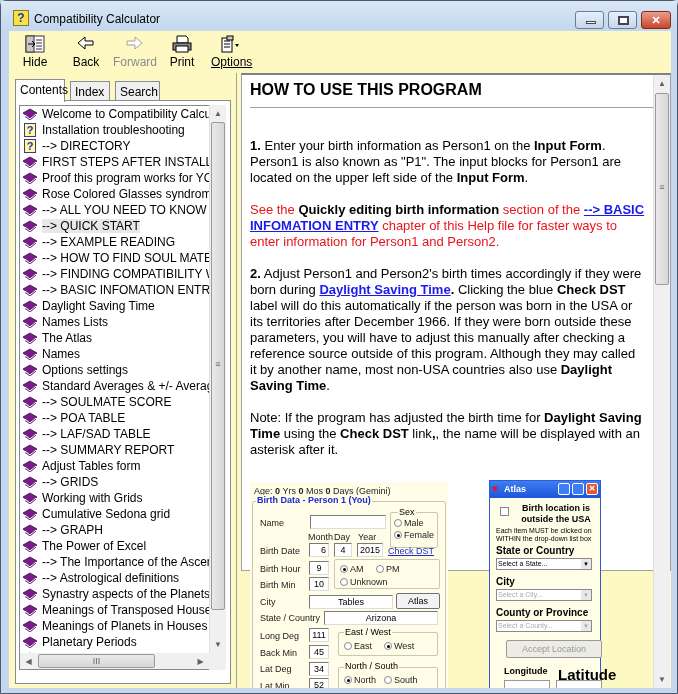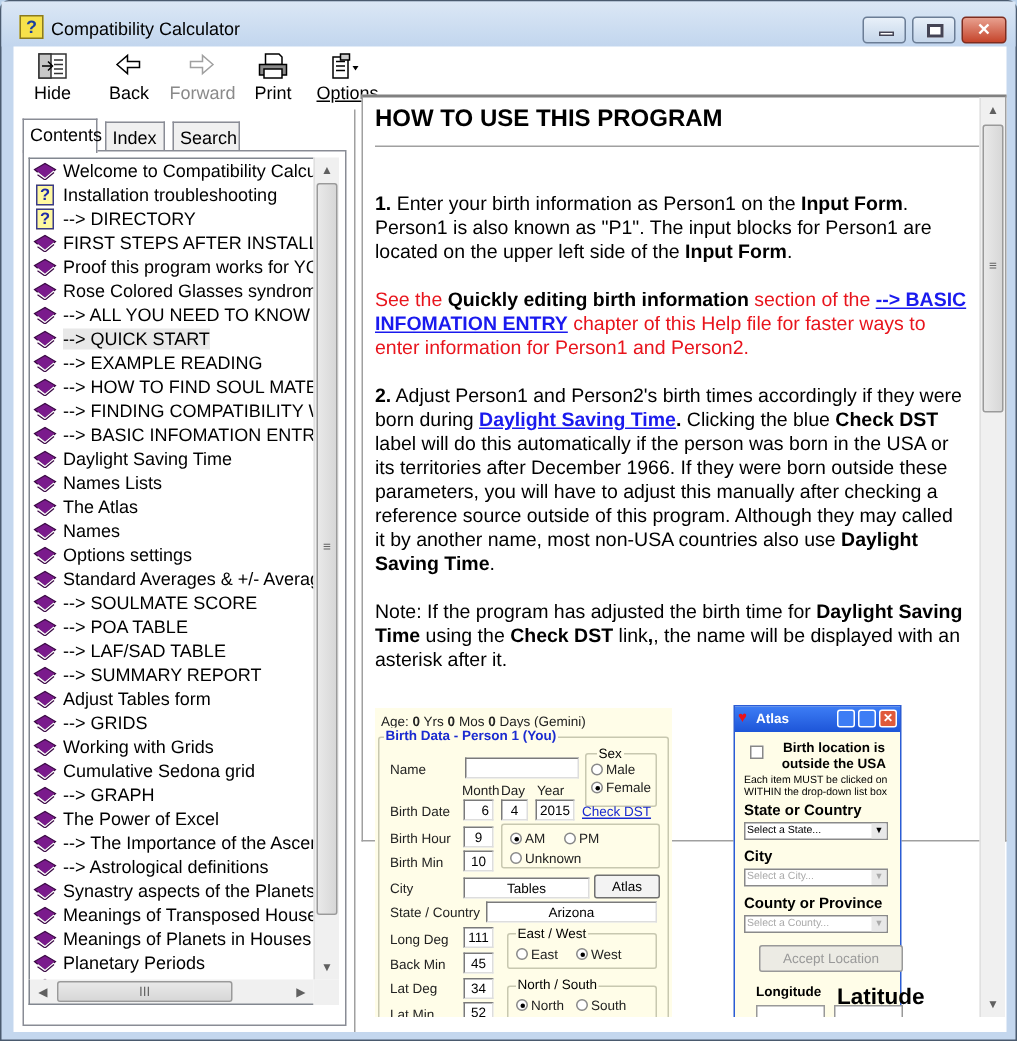--- a/index.html
+++ b/index.html
@@ -8,21 +8,21 @@
 .titlebar{position:absolute;left:0;top:0;width:676px;height:30px;background:linear-gradient(#dbe7f5,#c2d6ee)}
 .app-icon{position:absolute;left:12px;top:9px;width:16px;height:16px;background:#f6e14b;border:1px solid #8a7a20;font:bold 12px "Liberation Sans",sans-serif;color:#1c3f9e;text-align:center;line-height:14px}
 .title{position:absolute;left:33px;top:11px;font-size:12px;color:#000}
 .wbtn{position:absolute;top:10px;height:18px;border:1px solid #6b7d95;border-radius:3px;background:linear-gradient(#e8f0f9,#c5d6ea)}
 .wbtn.min{left:574px;width:29px}
 .wbtn.max{left:607px;width:29px}
 .wbtn.close{left:640px;width:30px;background:linear-gradient(#e8a08f,#c5452c);border-color:#7e2c1f}
 .wbtn .g{position:absolute;left:0;right:0;top:0;bottom:0;text-align:center;font-size:11px;font-weight:bold;line-height:16px;color:#fff}
 .min-bar{position:absolute;left:10px;top:9px;width:10px;height:3px;background:#fff;border:1px solid #445}
 .max-box{position:absolute;left:9px;top:4px;width:11px;height:9px;border:2px solid #445;background:#fff}
-.client{position:absolute;left:8px;top:30px;width:662px;height:657px;background:#ffffff}
+.client{position:absolute;left:8px;top:30px;width:662px;height:657px;background:#fef9c3}
 .toolbar{position:absolute;left:0;top:0;width:662px;height:42px}
 .tb{position:absolute;top:4px;text-align:center;font-size:12px}
 .tb .ico{display:block;margin:0 auto;height:18px;font-size:16px;line-height:18px}
 .tb .lbl{display:block;margin-top:2px}
 .tb.disabled{color:#8a8a8a}
 .left{position:absolute;left:0;top:42px;width:228px;height:615px;border-right:1px solid #a0a0a0}
 .tabs{position:absolute;left:6px;top:6px;height:22px}
 .tab{position:absolute;top:2px;height:20px;padding:3px 4px;border:1px solid #898c95;border-bottom:none;background:#f0f0f0;font-size:12px}
 .tab.active{top:0;height:23px;background:#fff;z-index:2}
 .tabpanel{position:absolute;left:6px;top:27px;width:216px;height:584px;border:1px solid #898c95;background:#fff}
@@ -30,21 +30,21 @@
 .ti{position:relative;height:16px;line-height:16px;white-space:nowrap;padding-left:22px;font-size:12px;overflow:hidden}
 .ti.sel .txt{background:#e8e8e8}
 .book{position:absolute;left:2px;top:2px;width:16px;height:12px}
 .qmark{position:absolute;left:4px;top:1px;width:12px;height:14px;background:#fff8a0;border:1px solid #3a3a8a;color:#1f2aa8;font:bold 11px "Liberation Sans",sans-serif;text-align:center;line-height:12px}
 .vscroll{position:absolute;background:#f0f0f0;border-left:1px solid #e0e0e0}
 .arrow{position:absolute;left:0;width:100%;height:17px;text-align:center;font-size:8px;color:#606060;line-height:17px}
 .thumb{position:absolute;left:1px;right:1px;border:1px solid #9a9a9a;border-radius:2px;background:linear-gradient(90deg,#e9e9e9,#d7d7d7)}
 .grip{position:absolute;left:0;right:0;text-align:center;font-size:9px;color:#666}
 .hscroll{position:absolute;left:3px;top:552px;width:190px;height:17px;background:#f0f0f0;border:1px solid #828790;border-top:none;border-right:none}
 .corner{position:absolute;left:193px;top:552px;width:17px;height:17px;background:#f0f0f0}
-.right{position:absolute;left:232px;top:32px;width:430px;height:498px;border:1px solid #a0a0a0;border-top:2px solid #808080;background:#fff}
+.right{position:absolute;left:232px;top:42px;width:430px;height:498px;border:1px solid #a0a0a0;border-top:2px solid #808080;background:#fff}
 .content{position:absolute;left:0;top:0;width:411px;height:613px;overflow:hidden;padding:0 8px 0 8px}
 .h1{font-weight:bold;font-size:16px;margin-top:6px;padding-bottom:8px;border-bottom:1px solid #a0a0a0;width:403px}
 .p{font-size:13px;line-height:16px;margin-top:16px}
 .p b{font-weight:bold}
 .red{color:#e8141c}
 .lnk{color:#1a1aee;text-decoration:underline;font-weight:bold}
 .shots{position:relative;height:250px;margin-top:22px}
 .form{position:absolute;left:0;top:2px;width:198px;height:250px;background:#fffde8;font-size:9px}
 .form .t{position:absolute;white-space:nowrap;color:#222}
 .form .box{position:absolute;background:#fff;border:1px solid #7a7a7a;border-right-color:#ddd;border-bottom-color:#ddd;font-size:9px;text-align:center;line-height:12px}

